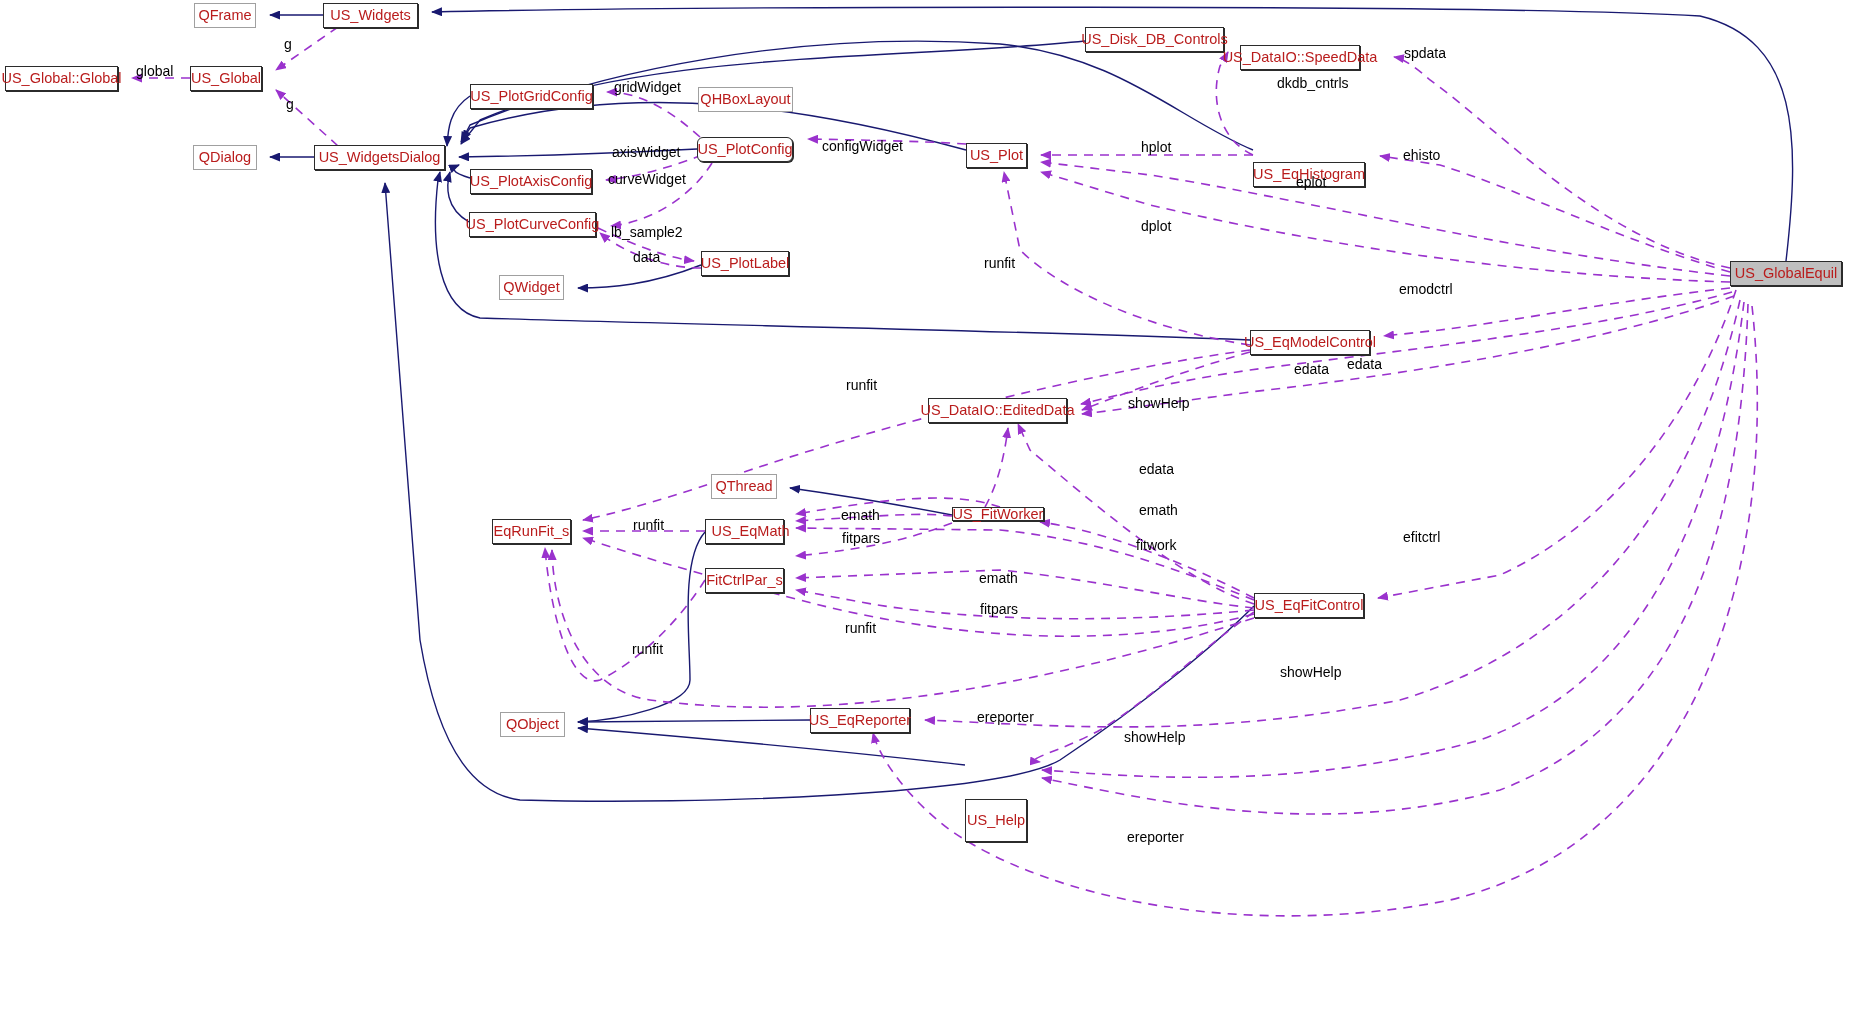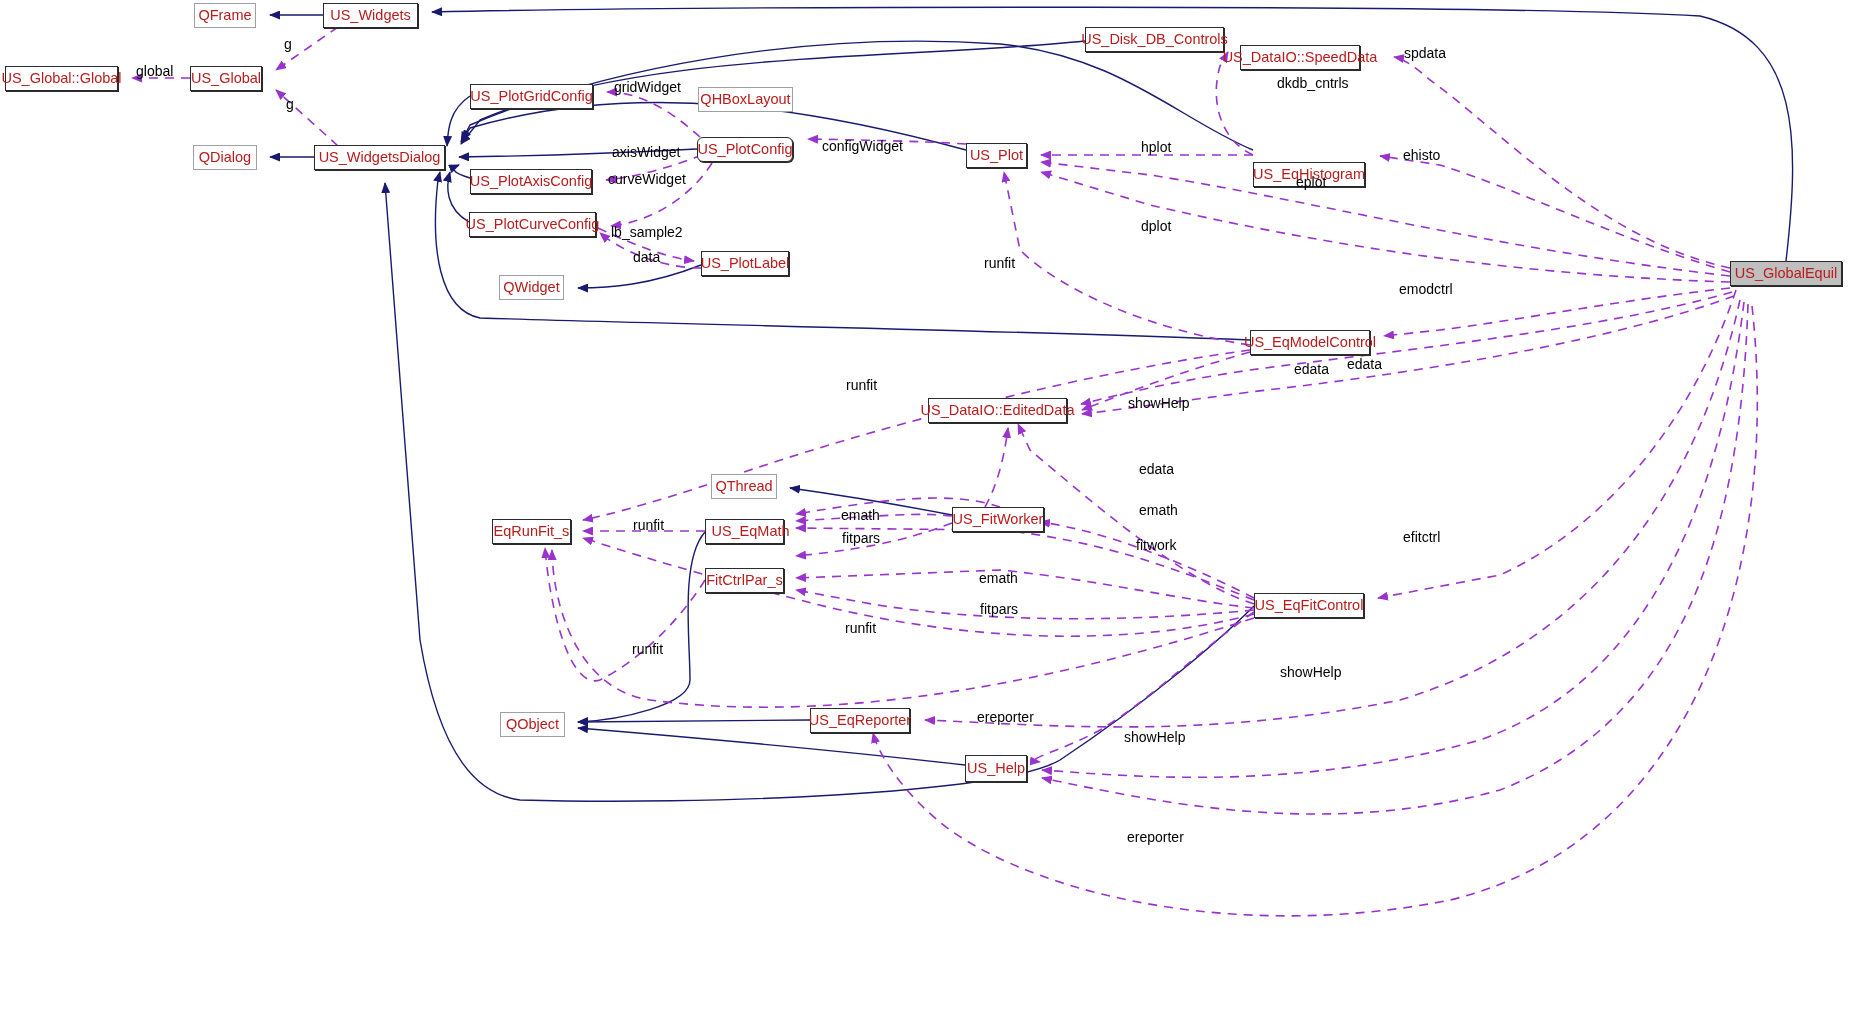--- a/index.html
+++ b/index.html
@@ -155,36 +155,36 @@
     </div>
     <div class="node grayborder" style="left: 711px; top: 474px; width: 66px; height: 25px;">
       <span>QThread</span>
     </div>
     <div class="node solidborder" style="left: 492px; top: 519px; width: 79px; height: 25px;">
       <span>EqRunFit_s</span>
     </div>
     <div class="node solidborder" style="left: 705px; top: 519px; width: 79px; height: 25px; padding-left: 12px;">
       <span>US_EqMath</span>
     </div>
-    <div class="node solidborder" style="left: 952px; top: 507px; width: 92px; height: 25px;">
+    <div class="node solidborder" style="left: 952px; top: 507px; width: 92px; height: 14px;">
       <span>US_FitWorker</span>
     </div>
     <div class="node solidborder" style="left: 705px; top: 568px; width: 79px; height: 25px;">
       <span>FitCtrlPar_s</span>
     </div>
     <div class="node solidborder" style="left: 1254px; top: 593px; width: 110px; height: 25px;">
       <span>US_EqFitControl</span>
     </div>
     <div class="node grayborder" style="left: 500px; top: 712px; width: 65px; height: 25px;">
       <span>QObject</span>
     </div>
     <div class="node solidborder" style="left: 810px; top: 708px; width: 100px; height: 25px;">
       <span>US_EqReporter</span>
     </div>
-    <div class="node solidborder" style="left: 965px; top: 755px; width: 62px; height: 27px;">
+    <div class="node solidborder" style="left: 965px; top: 799px; width: 62px; height: 43px;">
       <span>US_Help</span>
     </div>
     <div class="elabel" style="left: 136px; top: 64px;">global</div>
     <div class="elabel" style="left: 284px; top: 37px;">g</div>
     <div class="elabel" style="left: 286px; top: 97px;">g</div>
     <div class="elabel" style="left: 614px; top: 80px;">gridWidget</div>
     <div class="elabel" style="left: 612px; top: 145px;">axisWidget</div>
     <div class="elabel" style="left: 608px; top: 172px;">curveWidget</div>
     <div class="elabel" style="left: 611px; top: 225px;">lb_sample2</div>
     <div class="elabel" style="left: 633px; top: 250px;">data</div>

